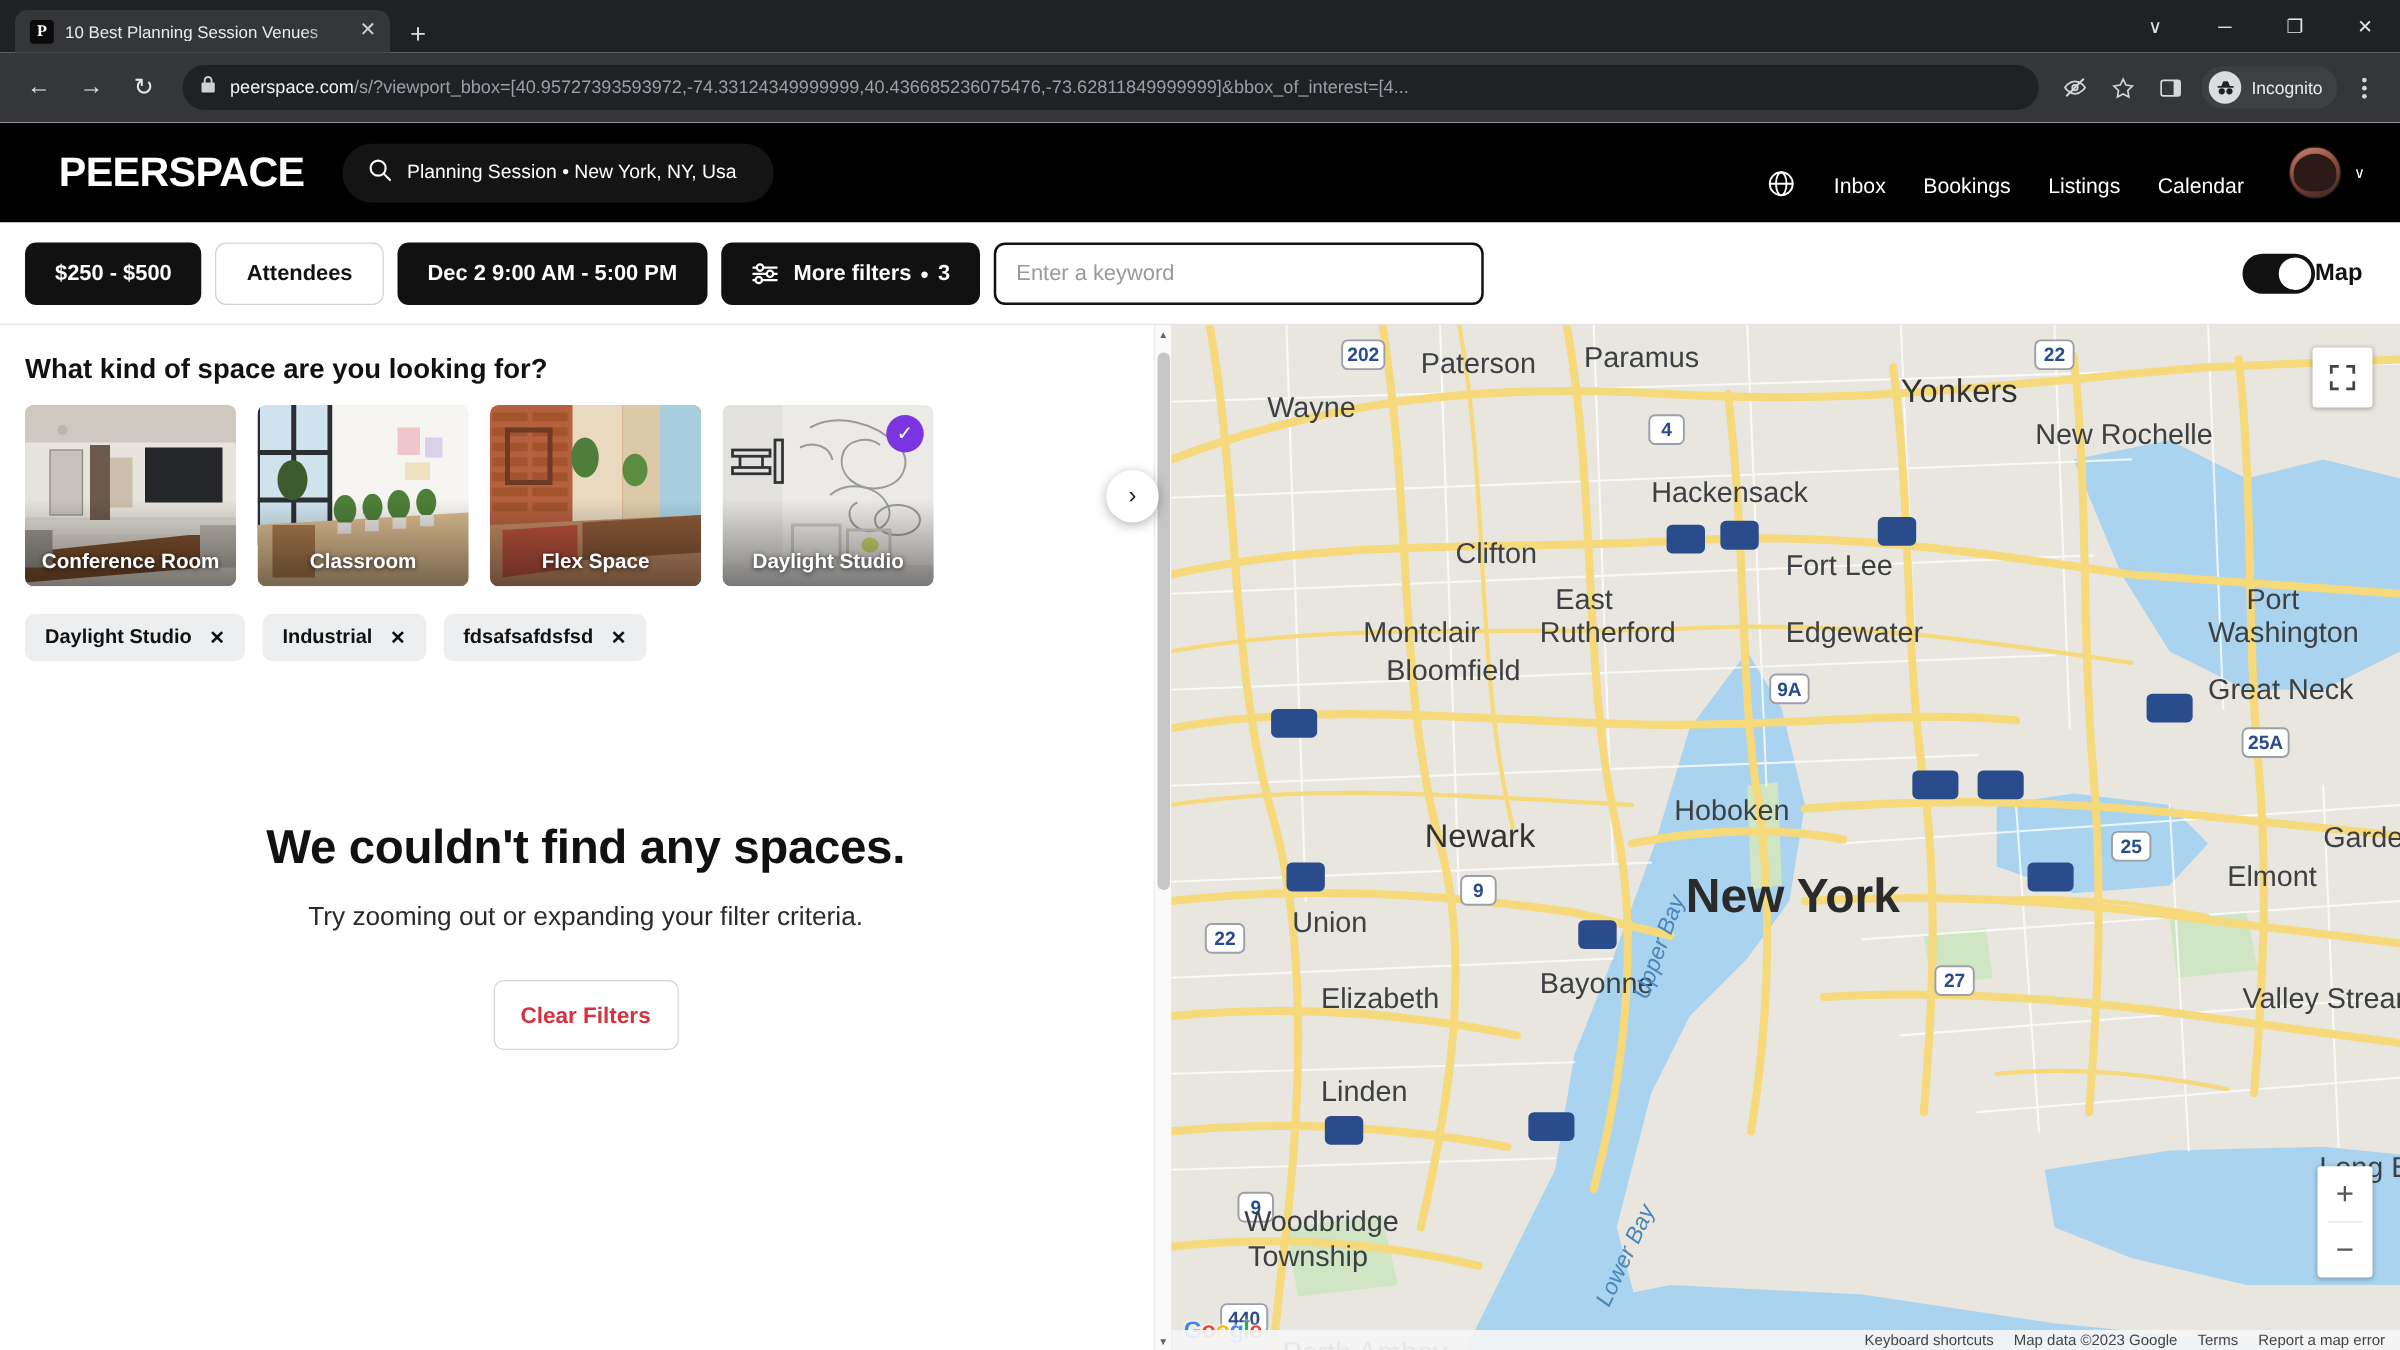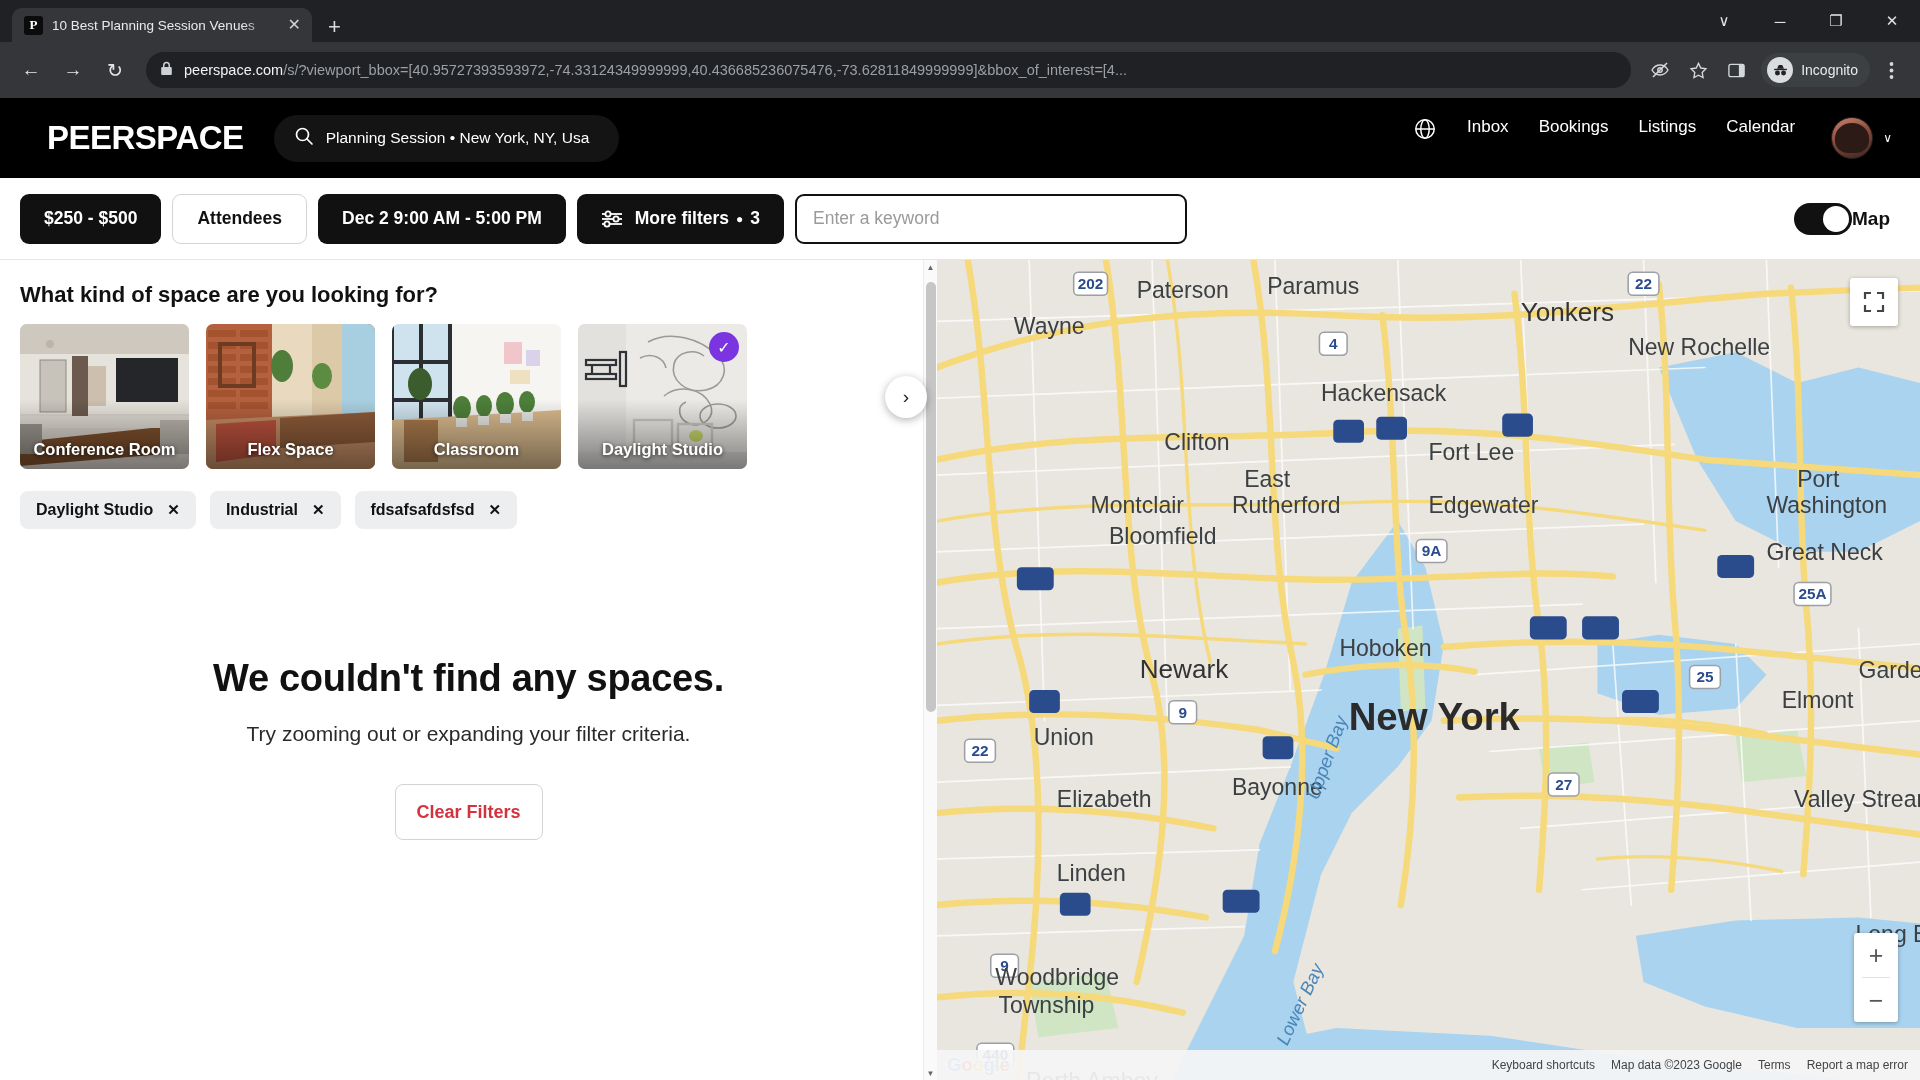--- a/index.html
+++ b/index.html
@@ -76,21 +76,21 @@
   }
   .logo {
     color: #fff; font-size: 33px; font-weight: 800; letter-spacing: -0.5px;
     margin-left: 27px; margin-right: 30px; font-family: "Liberation Sans", sans-serif;
   }
   .hdr-search {
     width: 345px; height: 47px; background: #141414; border-radius: 24px;
     display: flex; align-items: center; gap: 12px; padding: 0 20px; cursor: pointer;
   }
   .hdr-search .qtext { color: #fff; font-size: 15.5px; white-space: nowrap; }
-  .hdr-nav { margin-left: auto; display: flex; align-items: flex-start; gap: 30px; padding-right: 8px; }
+  .hdr-nav { margin-left: auto; display: flex; align-items: flex-end; gap: 30px; padding-right: 8px; }
   .hdr-nav a { color: #fff; font-size: 17px; text-decoration: none; white-space: nowrap; cursor: pointer; }
   .globe { width: 24px; height: 24px; cursor: pointer; }
   .avatar-wrap { display: flex; align-items: center; gap: 10px; margin-left: 6px; }
   .avatar {
     width: 42px; height: 42px; border-radius: 50%; overflow: hidden;
     background: linear-gradient(160deg,#c9826e 0%,#8d4a3c 45%,#3b2420 100%);
     position: relative; cursor: pointer; border: 1px solid #222;
   }
   .avatar::after {
     content:""; position:absolute; left:50%; top:54%; transform:translate(-50%,-50%);
@@ -214,21 +214,21 @@
     align-items:center; justify-content:center; cursor:pointer;
   }
   .zoomctl {
     position:absolute; right: 22px; bottom: 58px; width: 44px; background:#fff;
     border-radius: 3px; box-shadow: 0 1px 4px rgba(0,0,0,.3); overflow:hidden;
   }
   .zbtn { height: 44px; display:flex; align-items:center; justify-content:center;
           font-size: 25px; color:#555; cursor:pointer; }
   .zsep { height:1px; background:#e2e2e2; margin: 0 8px; }
   .map-footer {
-    position:absolute; left:0; right:0; bottom:0; height: 30px; background: rgba(245,245,245,.92);
+    position:absolute; left:0; right:0; bottom:0; height: 16px; background: rgba(245,245,245,.92);
     display:flex; align-items:center; justify-content:flex-end; gap: 0;
     font-size: 12px; color:#444; padding-right: 4px;
   }
   .map-footer span { padding: 0 8px; white-space: nowrap; cursor: pointer; }
   .gmlogo {
     position:absolute; left: 10px; bottom: 4px; font-size: 19px; font-weight: 600;
     color:#5f6368; letter-spacing:-.5px; text-shadow: 0 0 3px #fff, 0 0 3px #fff;
     font-family:"Liberation Sans", sans-serif;
   }
   .gmlogo .b{color:#4285f4}.gmlogo .r{color:#ea4335}.gmlogo .y{color:#fbbc05}.gmlogo .g{color:#34a853}
@@ -379,53 +379,20 @@
                 <rect x="52" y="32" width="16" height="60" fill="#6b5a4d"></rect>
                 <rect x="68" y="42" width="18" height="40" fill="#cdbfae"></rect>
                 <path d="M0 118 L169 100 L169 128 L0 142 Z" fill="#7d4f2c"></path>
                 <rect x="0" y="92" width="169" height="12" fill="#dedad3"></rect>
                 <circle cx="30" cy="20" r="4" fill="#bbb5ac"></circle>
                 <rect x="0" y="100" width="22" height="30" fill="#9a958d"></rect>
                 <rect x="140" y="96" width="29" height="34" fill="#b8b3ab"></rect>
               </svg>
               <div class="shade"></div>
               <div class="label">Conference Room</div>
-            </div>
-
-            <div class="card">
-              <svg width="169" height="145" viewBox="0 0 169 145" preserveAspectRatio="none">
-                <rect width="169" height="145" fill="#b5603f"></rect>
-                <g fill="#a4532f">
-                  <rect x="2" y="6" width="28" height="7"></rect>
-                    <rect x="34" y="6" width="28" height="7"></rect>
-                  <rect x="2" y="18" width="28" height="7"></rect>
-                    <rect x="34" y="18" width="28" height="7"></rect>
-                  <rect x="2" y="30" width="28" height="7"></rect>
-                    <rect x="34" y="30" width="28" height="7"></rect>
-                  <rect x="2" y="42" width="28" height="7"></rect>
-                    <rect x="34" y="42" width="28" height="7"></rect>
-                  <rect x="2" y="54" width="28" height="7"></rect>
-                    <rect x="34" y="54" width="28" height="7"></rect>
-                  <rect x="2" y="66" width="28" height="7"></rect>
-                    <rect x="34" y="66" width="28" height="7"></rect>
-                  <rect x="2" y="78" width="28" height="7"></rect>
-                    <rect x="34" y="78" width="28" height="7"></rect>
-                </g>
-                <rect x="14" y="20" width="34" height="42" fill="none" stroke="#6d3a22" stroke-width="4"></rect>
-                <rect x="66" y="0" width="40" height="96" fill="#e8d9bf"></rect>
-                <rect x="106" y="0" width="30" height="96" fill="#dcc9a8"></rect>
-                <rect x="136" y="0" width="33" height="96" fill="#a8cfe0"></rect>
-                <ellipse cx="76" cy="42" rx="11" ry="16" fill="#4f7e3a"></ellipse>
-                <ellipse cx="116" cy="52" rx="10" ry="13" fill="#5b8c42"></ellipse>
-                <path d="M0 96 L169 88 L169 145 L0 145 Z" fill="#c08a63"></path>
-                <path d="M10 100 L70 96 L70 130 L10 138 Z" fill="#b7503c"></path>
-                <path d="M74 94 L169 88 L169 118 L74 124 Z" fill="#8b5a38"></path>
-              </svg>
-              <div class="shade"></div>
-              <div class="label">Flex Space</div>
             </div>
 
             <div class="card">
               <svg width="169" height="145" viewBox="0 0 169 145" preserveAspectRatio="none">
                 <rect width="169" height="145" fill="#f1efeb"></rect>
                 <rect x="0" y="0" width="58" height="112" fill="#cfe3ee"></rect>
                 <g stroke="#2b2f33" stroke-width="4" fill="none">
                   <line x1="0" y1="0" x2="0" y2="112"></line>
                     <line x1="29" y1="0" x2="29" y2="112"></line>
                   <line x1="58" y1="0" x2="58" y2="118"></line>
@@ -447,20 +414,53 @@
                   <rect x="64" y="94" width="11" height="9"></rect>
                     <rect x="86" y="92" width="11" height="9"></rect>
                   <rect x="108" y="90" width="11" height="9"></rect>
                     <rect x="130" y="88" width="11" height="9"></rect>
                 </g>
                 <rect x="12" y="96" width="34" height="42" fill="#a6774b"></rect>
                 <ellipse cx="28" cy="60" rx="12" ry="16" fill="#3b5c2c"></ellipse>
               </svg>
               <div class="shade"></div>
               <div class="label">Classroom</div>
+            </div>
+
+            <div class="card">
+              <svg width="169" height="145" viewBox="0 0 169 145" preserveAspectRatio="none">
+                <rect width="169" height="145" fill="#b5603f"></rect>
+                <g fill="#a4532f">
+                  <rect x="2" y="6" width="28" height="7"></rect>
+                    <rect x="34" y="6" width="28" height="7"></rect>
+                  <rect x="2" y="18" width="28" height="7"></rect>
+                    <rect x="34" y="18" width="28" height="7"></rect>
+                  <rect x="2" y="30" width="28" height="7"></rect>
+                    <rect x="34" y="30" width="28" height="7"></rect>
+                  <rect x="2" y="42" width="28" height="7"></rect>
+                    <rect x="34" y="42" width="28" height="7"></rect>
+                  <rect x="2" y="54" width="28" height="7"></rect>
+                    <rect x="34" y="54" width="28" height="7"></rect>
+                  <rect x="2" y="66" width="28" height="7"></rect>
+                    <rect x="34" y="66" width="28" height="7"></rect>
+                  <rect x="2" y="78" width="28" height="7"></rect>
+                    <rect x="34" y="78" width="28" height="7"></rect>
+                </g>
+                <rect x="14" y="20" width="34" height="42" fill="none" stroke="#6d3a22" stroke-width="4"></rect>
+                <rect x="66" y="0" width="40" height="96" fill="#e8d9bf"></rect>
+                <rect x="106" y="0" width="30" height="96" fill="#dcc9a8"></rect>
+                <rect x="136" y="0" width="33" height="96" fill="#a8cfe0"></rect>
+                <ellipse cx="76" cy="42" rx="11" ry="16" fill="#4f7e3a"></ellipse>
+                <ellipse cx="116" cy="52" rx="10" ry="13" fill="#5b8c42"></ellipse>
+                <path d="M0 96 L169 88 L169 145 L0 145 Z" fill="#c08a63"></path>
+                <path d="M10 100 L70 96 L70 130 L10 138 Z" fill="#b7503c"></path>
+                <path d="M74 94 L169 88 L169 118 L74 124 Z" fill="#8b5a38"></path>
+              </svg>
+              <div class="shade"></div>
+              <div class="label">Flex Space</div>
             </div>
 
             <div class="card">
               <svg width="169" height="145" viewBox="0 0 169 145" preserveAspectRatio="none">
                 <rect width="169" height="145" fill="#eceae7"></rect>
                 <rect x="0" y="0" width="48" height="145" fill="#e3e1de"></rect>
                 <g stroke="#2f3236" stroke-width="2.2" fill="none">
                   <rect x="8" y="36" width="30" height="5"></rect>
                     <rect x="8" y="50" width="30" height="5"></rect>
                   <line x1="14" y1="41" x2="14" y2="50"></line>

